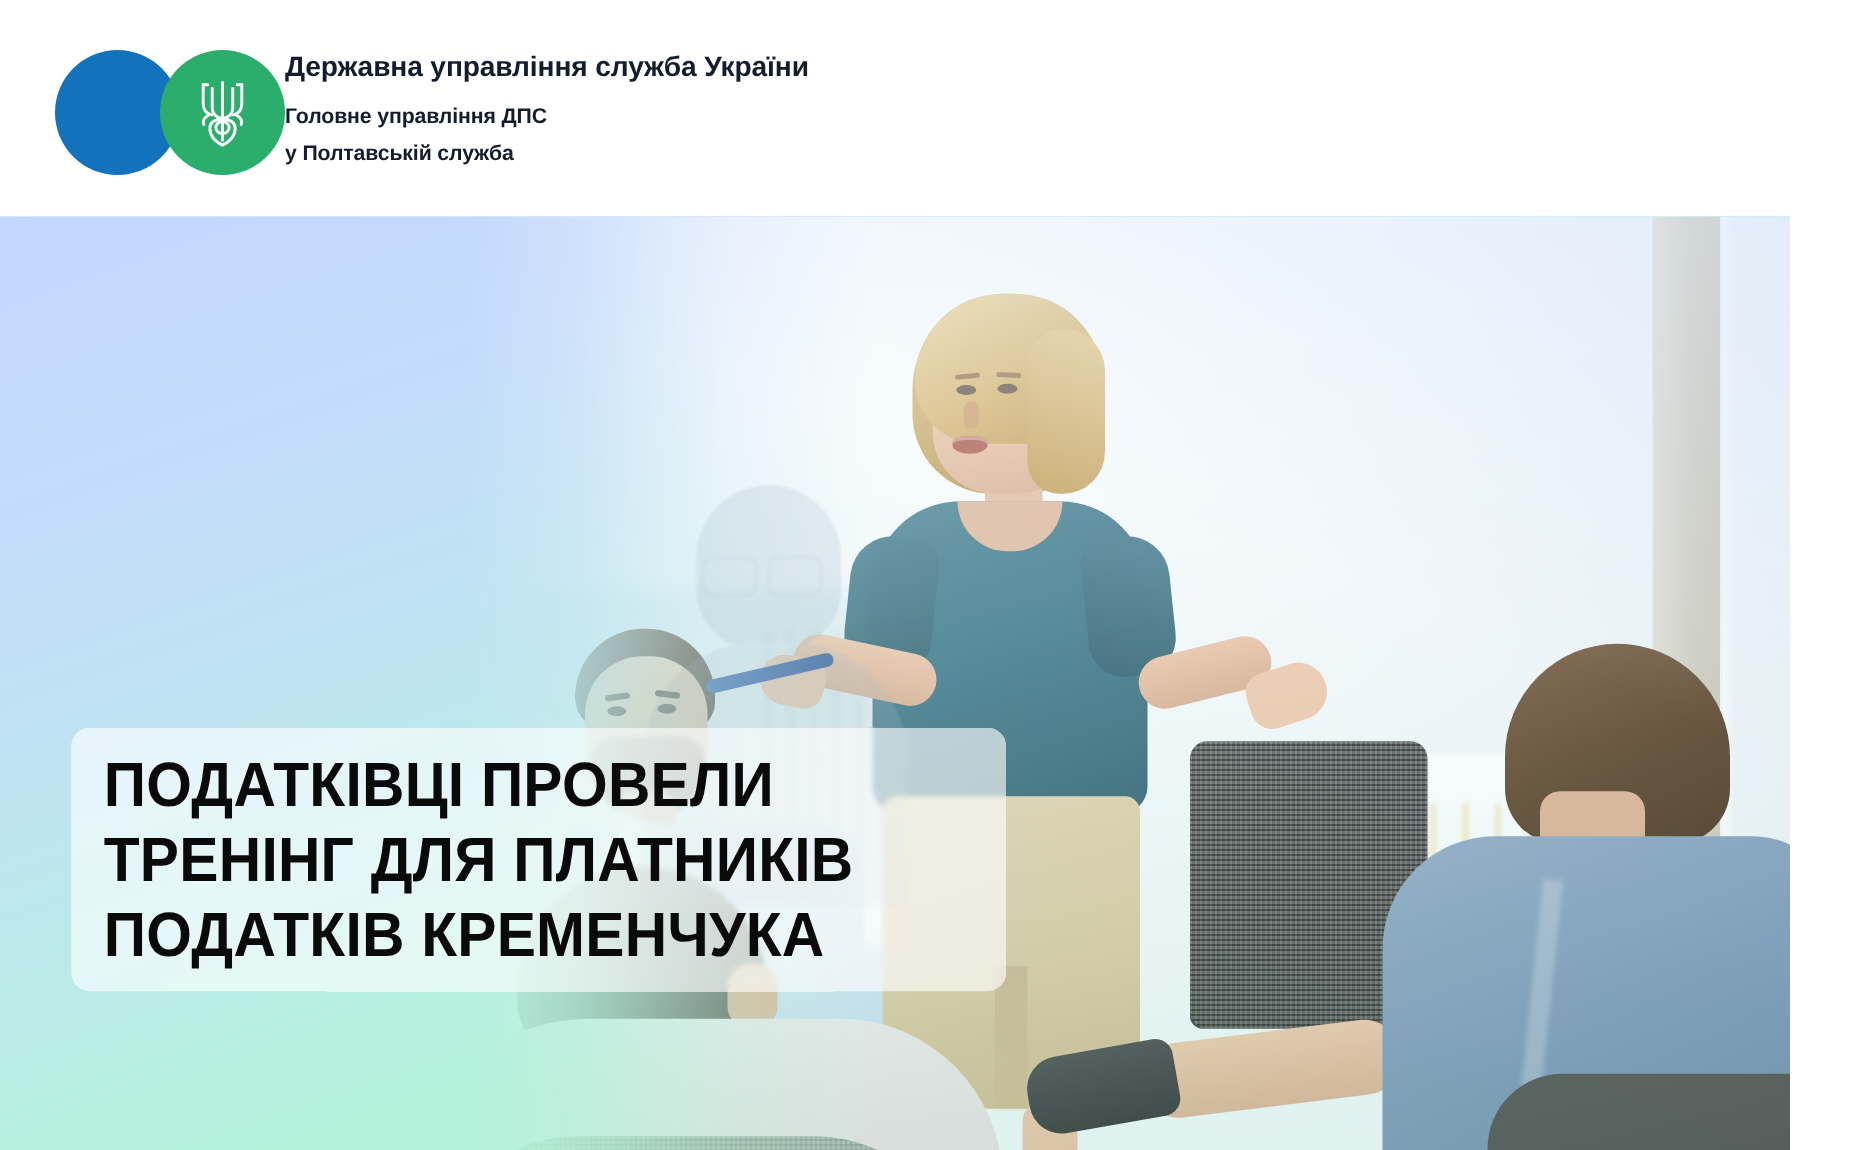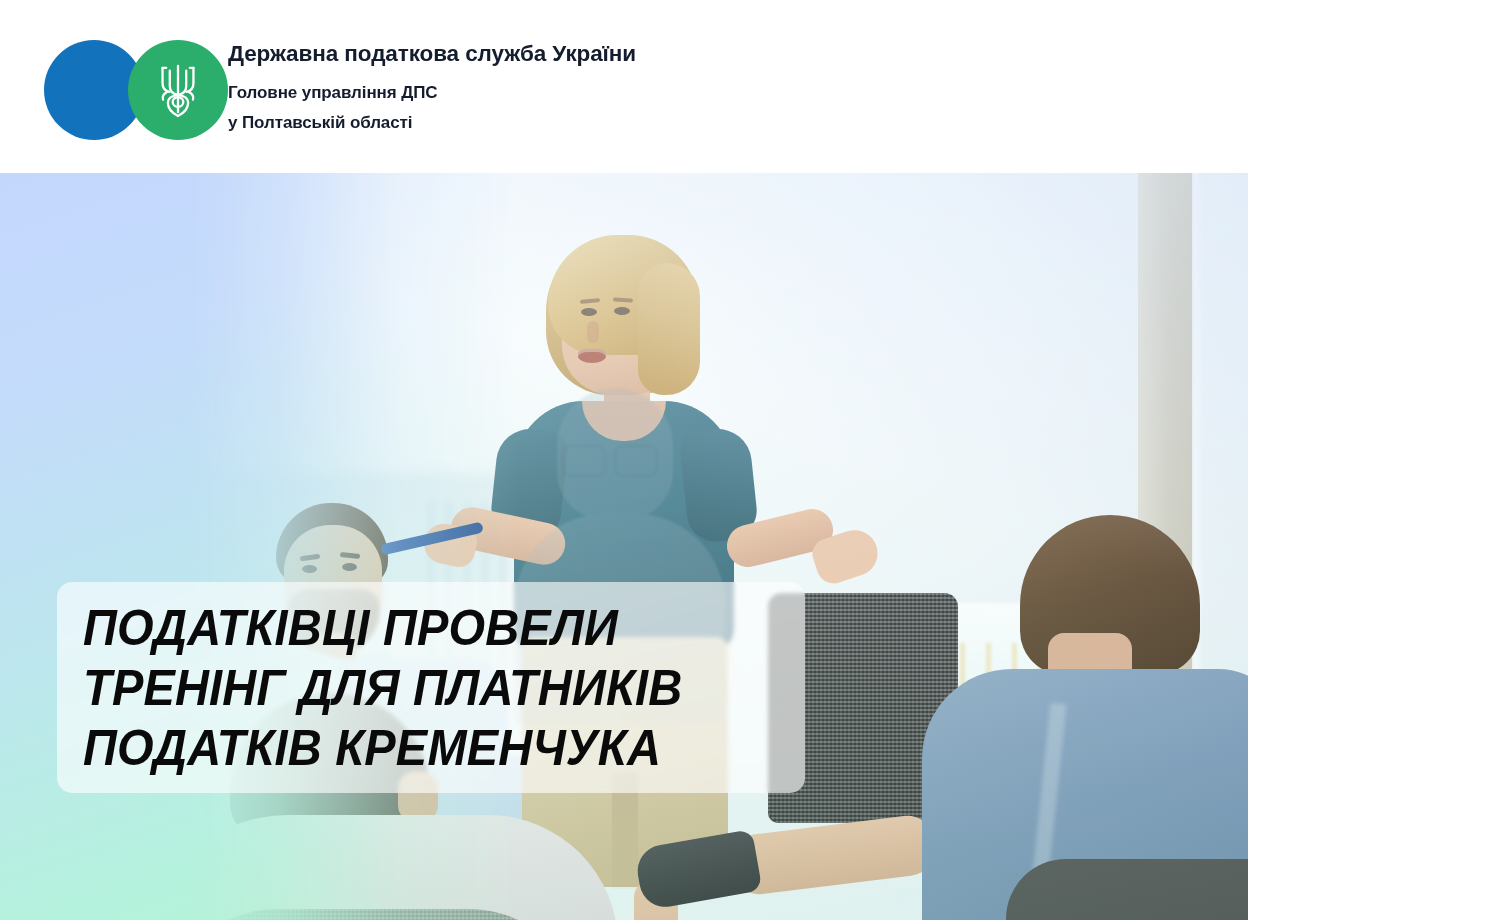--- a/index.html
+++ b/index.html
@@ -41,24 +41,23 @@
     line-height:28px; white-space:nowrap;
   }
   .org-line-2, .org-line-3 {
     font-size:17px; font-weight:600; letter-spacing:-0.1px;
     line-height:30px; white-space:nowrap;
   }
   .org-line-2 { margin-top:10px; }
 
   
   .hero {
-    position:absolute; left:0; top:173px; width:1248px; height:747px;
+    position:absolute; left:0; top:173px; width:1432px; height:747px;
     overflow:hidden;
     background:linear-gradient(161deg,#c3d7fd 0%, #c4dbfb 18%, #bde6ee 42%, #b4f2dc 66%, #b6fbcc 100%);
-    font-style:italic;
   }
 
   
   .photo {
     position:absolute; right:0; top:0; width:1060px; height:747px;
     overflow:hidden;
     -webkit-mask-image:linear-gradient(to right, rgba(0,0,0,0) 0px, rgba(0,0,0,0.25) 90px, rgba(0,0,0,0.78) 210px, rgba(0,0,0,1) 330px);
             mask-image:linear-gradient(to right, rgba(0,0,0,0) 0px, rgba(0,0,0,0.25) 90px, rgba(0,0,0,0.78) 210px, rgba(0,0,0,1) 330px);
   }
   .photo-inner { position:absolute; inset:0; }
@@ -370,23 +369,23 @@
             <path d="M34.5 31 C38 33 39.5 36 38.5 39"></path>
             <path d="M23 34 C16 35 12.5 38 12.5 42 C12.5 48 17 53 23 56 C29 53 33.5 48 33.5 42 C33.5 38 30 35 23 34 Z"></path>
             <ellipse cx="23" cy="41.5" rx="5.5" ry="5"></ellipse>
             <path d="M23 46.5 V52"></path>
           </g>
         </svg>
       </div>
     </div>
 
     <div class="header-text">
-      <div class="org-line-1">Державна податкова служба України</div>
+      <div class="org-line-1">Державна управління служба України</div>
       <div class="org-line-2">Головне управління ДПС</div>
-      <div class="org-line-3">у Полтавській області</div>
+      <div class="org-line-3">у Полтавській служба</div>
     </div>
   </header>
 
   <section class="hero">
 
     <div class="photo">
       <div class="photo-inner">
         <div class="room-bg"></div>
         <div class="window-left"></div>
         <div class="window-slats"></div>

